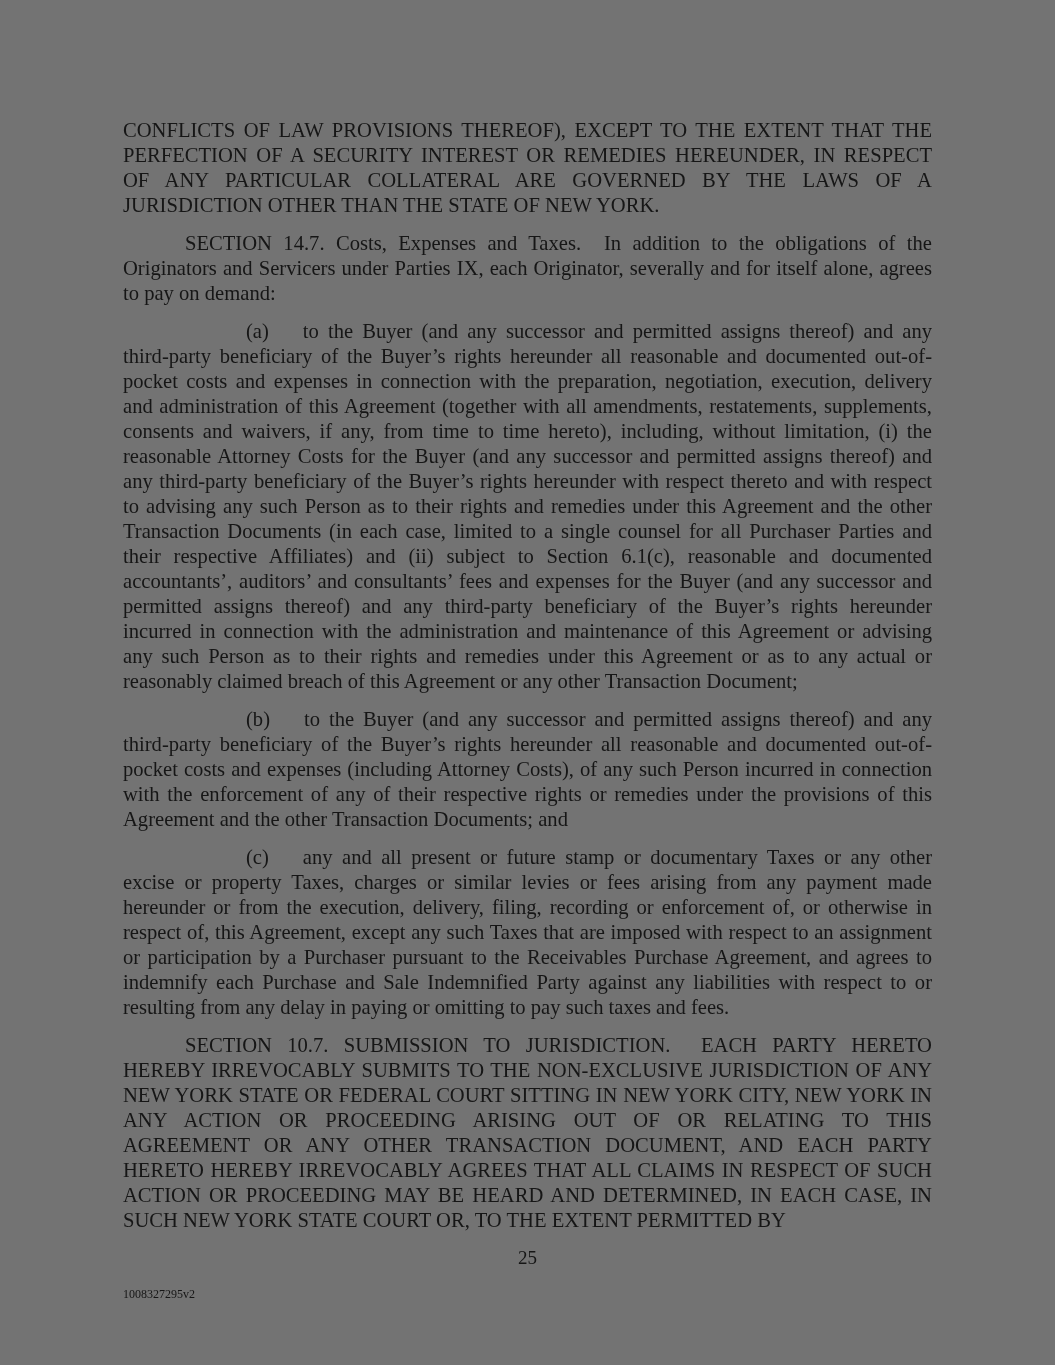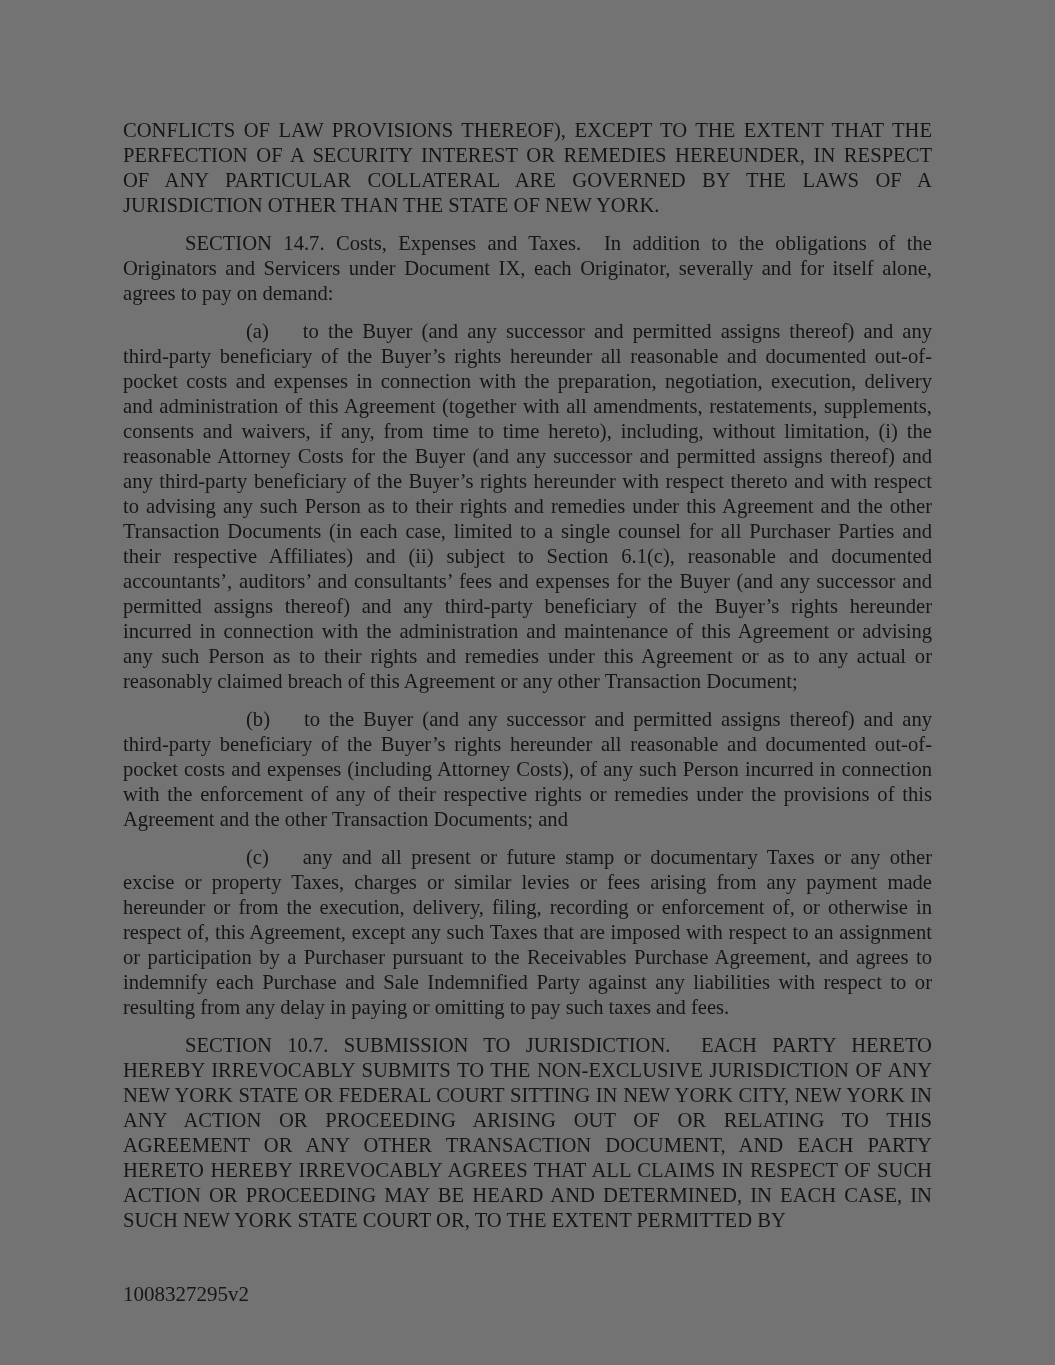--- a/index.html
+++ b/index.html
@@ -53,39 +53,40 @@
     left: 0;
     width: 100%;
     text-align: center;
     font-size: 19px;
     line-height: 24px;
   }
   .footer-doc-id {
     position: absolute;
     top: 1283px;
     left: 123px;
-    font-size: 21px;
+    font-size: 12px;
     line-height: 22px;
   }
 </style>
 </head>
 <body>
 
 <div class="page">
   <div class="content">
 
     <p class="para"><span>CONFLICTS OF LAW PROVISIONS THEREOF), EXCEPT TO THE EXTENT THAT THE PERFECTION OF A SECURITY INTEREST OR REMEDIES HEREUNDER, IN RESPECT OF ANY PARTICULAR COLLATERAL ARE GOVERNED BY THE LAWS OF A JURISDICTION OTHER THAN THE STATE OF NEW YORK.</span></p>
 
-    <p class="para indent-half"><span>SECTION 14.7. </span><span class="u">Costs, Expenses and Taxes</span><span>.&nbsp; In addition to the obligations of the Originators and Servicers under </span><span class="u">Document IX</span><span>, each Originator, severally and for itself alone, agrees to pay on demand:</span></p>
+    <p class="para indent-half"><span>SECTION 14.7. </span><span class="u">Costs, Expenses and Taxes</span><span>.&nbsp; In addition to the obligations of the Originators and Servicers under </span><span class="u">Parties IX</span><span>, each Originator, severally and for itself alone, agrees to pay on demand:</span></p>
 
     <p class="para indent-full"><span>(a)</span><span class="tab"></span><span>to the Buyer (and any successor and permitted assigns thereof) and any third-party beneficiary of the Buyer’s rights hereunder all reasonable and documented out-of-pocket costs and expenses in connection with the preparation, negotiation, execution, delivery and administration of this Agreement (together with all amendments, restatements, supplements, consents and waivers, if any, from time to time hereto), including, without limitation, (i) the reasonable Attorney Costs for the Buyer (and any successor and permitted assigns thereof) and any third-party beneficiary of the Buyer’s rights hereunder with respect thereto and with respect to advising any such Person as to their rights and remedies under this Agreement and the other Transaction Documents (in each case, limited to a single counsel for all Purchaser Parties and their respective Affiliates) and (ii) subject to </span><span class="u">Section 6.1(c)</span><span>, reasonable and documented accountants’, auditors’ and consultants’ fees and expenses for the Buyer (and any successor and permitted assigns thereof) and any third-party beneficiary of the Buyer’s rights hereunder incurred in connection with the administration and maintenance of this Agreement or advising any such Person as to their rights and remedies under this Agreement or as to any actual or reasonably claimed breach of this Agreement or any other Transaction Document;</span></p>
 
     <p class="para indent-full"><span>(b)</span><span class="tab"></span><span>to the Buyer (and any successor and permitted assigns thereof) and any third-party beneficiary of the Buyer’s rights hereunder all reasonable and documented out-of-pocket costs and expenses (including Attorney Costs), of any such Person incurred in connection with the enforcement of any of their respective rights or remedies under the provisions of this Agreement and the other Transaction Documents; and</span></p>
 
     <p class="para indent-full"><span>(c)</span><span class="tab"></span><span>any and all present or future stamp or documentary Taxes or any other excise or property Taxes, charges or similar levies or fees arising from any payment made hereunder or from the execution, delivery, filing, recording or enforcement of, or otherwise in respect of, this Agreement, except any such Taxes that are imposed with respect to an assignment or participation by a Purchaser pursuant to the Receivables Purchase Agreement, and agrees to indemnify each Purchase and Sale Indemnified Party against any liabilities with respect to or resulting from any delay in paying or omitting to pay such taxes and fees.</span></p>
 
     <p class="para indent-half"><span>SECTION 10.7. </span><span class="u">SUBMISSION TO JURISDICTION</span><span>.&nbsp; EACH PARTY HERETO HEREBY IRREVOCABLY SUBMITS TO THE NON-EXCLUSIVE JURISDICTION OF ANY NEW YORK STATE OR FEDERAL COURT SITTING IN NEW YORK CITY, NEW YORK IN ANY ACTION OR PROCEEDING ARISING OUT OF OR RELATING TO THIS AGREEMENT OR ANY OTHER TRANSACTION DOCUMENT, AND EACH PARTY HERETO HEREBY IRREVOCABLY AGREES THAT ALL CLAIMS IN RESPECT OF SUCH ACTION OR PROCEEDING MAY BE HEARD AND DETERMINED, IN EACH CASE, IN SUCH NEW YORK STATE COURT OR, TO THE EXTENT PERMITTED BY</span></p>
 
   </div>
 
+  <div class="footer-page-number">25</div>
 
   <div class="footer-doc-id">1008327295v2</div>
 </div>
 
 </body></html>

